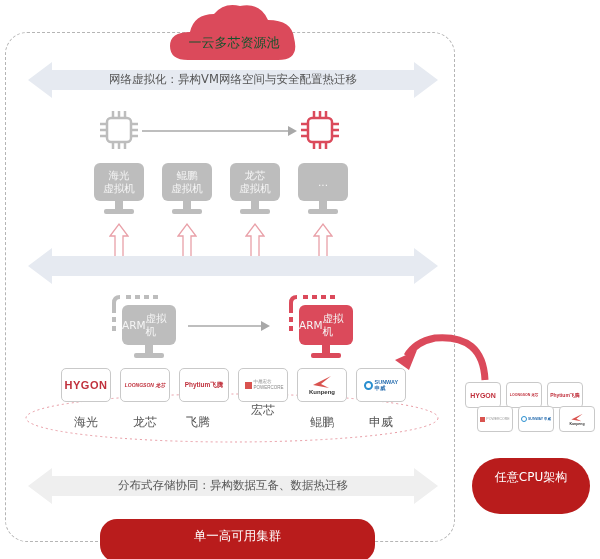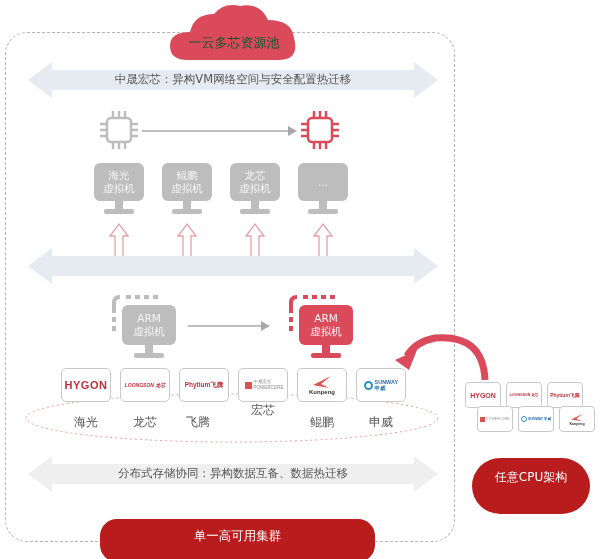--- a/index.html
+++ b/index.html
@@ -34,21 +34,21 @@
     color: #f4f4f4; font-size: 10.5px; line-height: 13px;
   }
   .monitor .neck { position: absolute; left: 21px; top: 38px; width: 8px; height: 9px; background: #bdbdbd; }
   .monitor .base { position: absolute; left: 10px; top: 46px; width: 30px; height: 5px; background: #bdbdbd; border-radius: 2px; }
 
   .up-arrow { position: absolute; width: 20px; height: 42px; }
 
   .arm-mon { position: absolute; width: 72px; height: 68px; }
   .arm-mon .screen {
     position: absolute; left: 12px; top: 10px; width: 54px; height: 40px; border-radius: 6px;
-    display: flex; flex-direction: column; align-items: center; justify-content: center;
+    display: flex; align-items: center; justify-content: center;
     font-size: 10.5px; line-height: 13px; color: #f5f5f5;
   }
   .arm-mon .neck { position: absolute; left: 35px; top: 50px; width: 8px; height: 9px; }
   .arm-mon .base { position: absolute; left: 24px; top: 58px; width: 30px; height: 5px; border-radius: 2px; }
   .arm-mon .dots { position: absolute; left: 0; top: 0; }
 
   .logo-card {
     position: absolute; width: 50px; height: 34px; border: 1px solid #c9c9c9; border-radius: 5px;
     background: #fff; display: flex; align-items: center; justify-content: center;
     font-family: "Liberation Sans", sans-serif; font-weight: bold; overflow: hidden;
@@ -74,21 +74,21 @@
   <svg width="132" height="60" viewBox="0 0 132 60">
     <path d="M20 58 Q2 58 2 44 Q2 30 22 30 Q26 12 46 12 Q56 0 72 4 Q92 0 100 18 Q124 18 126 36 Q132 58 110 58 Z" fill="#db4a5b"></path>
   </svg>
   <div class="cloud-label">一云多芯资源池</div>
 </div>
 
 <div class="dbl-arrow" style="top:62px;">
   <svg width="410" height="36" viewBox="0 0 410 36">
     <polygon points="0,18 24,0 24,8 386,8 386,0 410,18 386,36 386,28 24,28 24,36" fill="#e6eaf1"></polygon>
   </svg>
-  <div class="arrow-label">中晟宏芯：异构VM网络空间与安全配置热迁移</div>
+  <div class="arrow-label">网络虚拟化：异构VM网络空间与安全配置热迁移</div>
 </div>
 
 <svg class="chip" style="left:97px;top:108px;" viewBox="0 0 44 44">
   <g fill="none" stroke="#bdbdbd" stroke-width="2.5">
     <rect x="10" y="10" width="24" height="24" rx="4"></rect>
     <line x1="16" y1="3" x2="16" y2="10"></line>
       <line x1="22" y1="3" x2="22" y2="10"></line>
       <line x1="28" y1="3" x2="28" y2="10"></line>
     <line x1="16" y1="34" x2="16" y2="41"></line>
       <line x1="22" y1="34" x2="22" y2="41"></line>
@@ -275,20 +275,20 @@
   <svg width="14" height="9" viewBox="0 0 22 14">
       <path d="M2 10 L20 1 L10 9 L18 13 Z" fill="#d9534f"></path>
     </svg>
   <span style="color:#333;font-size:3.5px;">Kunpeng</span>
 </div>
 
 <div class="red-pill" style="left:472px;top:458px;width:118px;height:56px;border-radius:28px;font-size:12px;line-height:17px;padding-top:11px;">
   <div>任意CPU架构</div>
 </div>
 
-<div class="dbl-arrow" style="top:456px;text-decoration:underline;">
+<div class="dbl-arrow" style="top:468px;text-decoration:underline;">
   <svg width="410" height="36" viewBox="0 0 410 36">
     <polygon points="0,18 24,0 24,8 386,8 386,0 410,18 386,36 386,28 24,28 24,36" fill="#efefef"></polygon>
   </svg>
   <div class="arrow-label">分布式存储协同：异构数据互备、数据热迁移</div>
 </div>
 
 <div class="red-pill" style="left:100px;top:519px;width:275px;height:43px;border-radius:17px;font-size:12.5px;line-height:33px;">单一高可用集群</div>
 
 </body></html>

